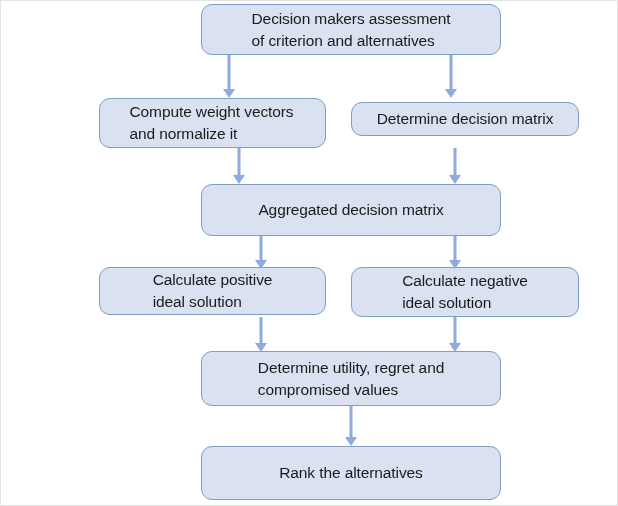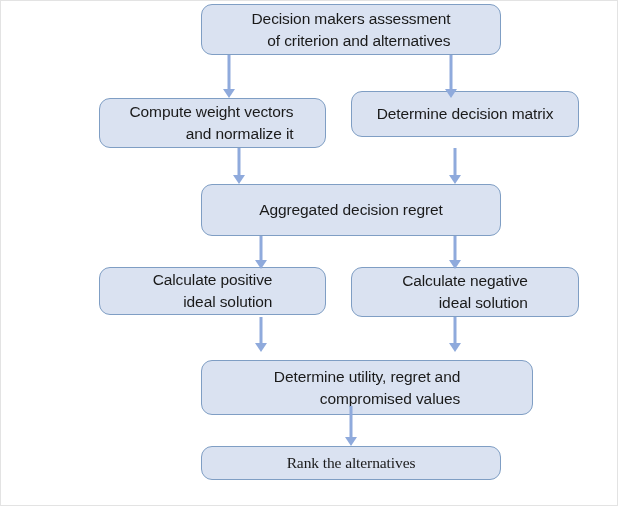--- a/index.html
+++ b/index.html
@@ -21,21 +21,21 @@
   }
   .node {
     position: absolute;
     box-sizing: border-box;
     background: #dae2f1;
     border: 1px solid #7f9ec4;
     border-radius: 11px;
     display: flex;
     align-items: center;
     justify-content: center;
-    text-align: right;
+    text-align: left;
     color: #1a1a1a;
     font-size: 15.5px;
     line-height: 1.42;
     letter-spacing: -0.1px;
     padding: 0 8px;
     box-shadow: 0 0 0 0 rgba(0,0,0,0);
   }
   .node .label {
     display: block;
     white-space: pre-line;
@@ -75,44 +75,44 @@
   <div class="node" style="left:200px; top:3px; width:300px; height:51px;">
     <span class="label">Decision makers assessment
 of criterion and alternatives</span>
   </div>
 
   <div class="node" style="left:98px; top:97px; width:227px; height:50px;padding-left:6px;">
     <span class="label">Compute weight vectors
 and normalize it</span>
   </div>
 
-  <div class="node" style="left:350px; top:90px; width:228px; height:46px;">
+  <div class="node" style="left:350px; top:101px; width:228px; height:34px;">
     <span class="label">Determine decision matrix</span>
   </div>
 
   <div class="node" style="left:200px; top:183px; width:300px; height:52px;">
-    <span class="label">Aggregated decision regret</span>
+    <span class="label">Aggregated decision matrix</span>
   </div>
 
   <div class="node" style="left:98px; top:266px; width:227px; height:48px;">
     <span class="label">Calculate positive
 ideal solution</span>
   </div>
 
   <div class="node" style="left:350px; top:266px; width:228px; height:50px;">
     <span class="label">Calculate negative
 ideal solution</span>
   </div>
 
-  <div class="node" style="left:200px; top:350px; width:332px; height:55px;margin-top:9px;">
+  <div class="node" style="left:200px; top:350px; width:300px; height:55px;">
     <span class="label">Determine utility, regret and
 compromised values</span>
   </div>
 
-  <div class="node" style="left:200px; top:445px; width:300px; height:34px;font-family:Liberation Serif, serif;">
+  <div class="node" style="left:200px; top:445px; width:300px; height:54px;">
     <span class="label">Rank the alternatives</span>
   </div>
 
   <div class="arrow" style="left:221px; top:54px; height:43px;">
     <div class="shaft" style="height:34px;"></div>
     <div class="head"></div>
   </div>
 
   <div class="arrow" style="left:443px; top:54px; height:43px;">
     <div class="shaft" style="height:34px;"></div>

